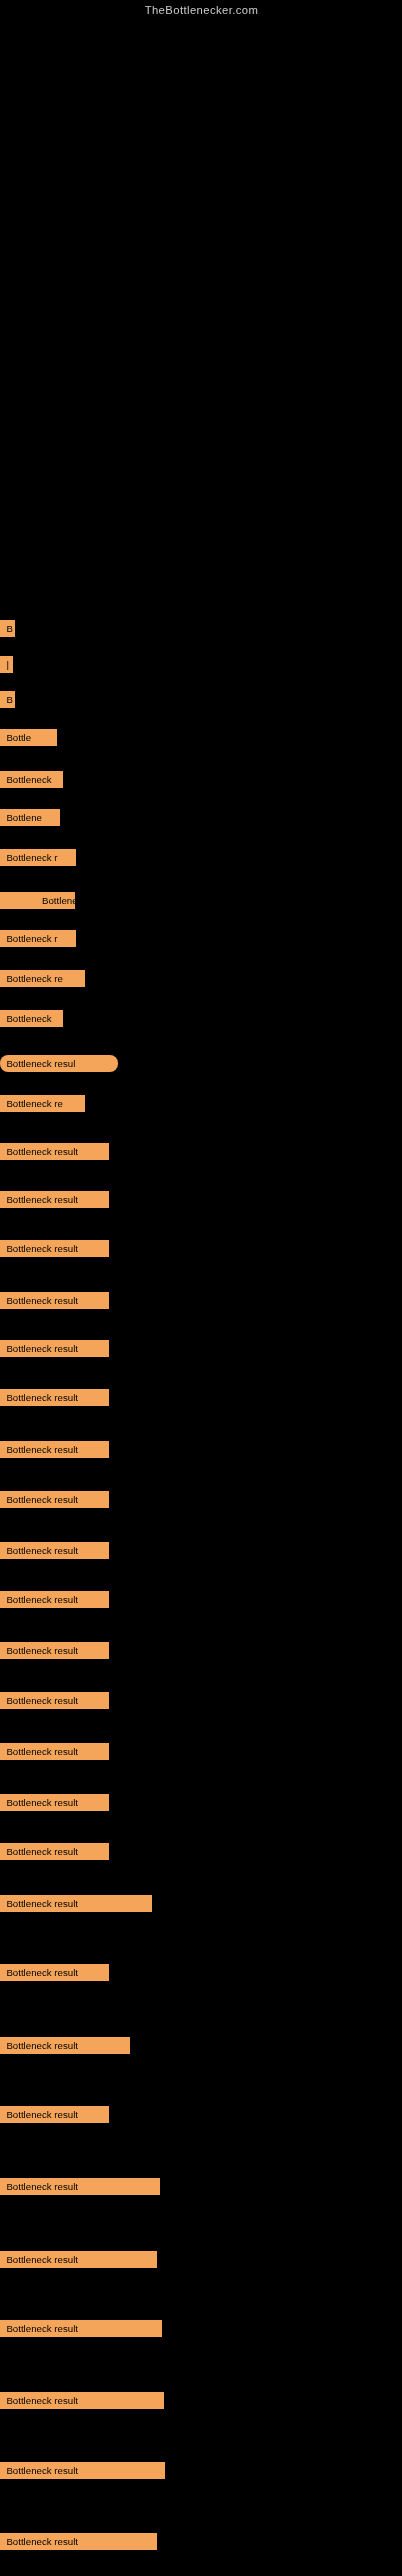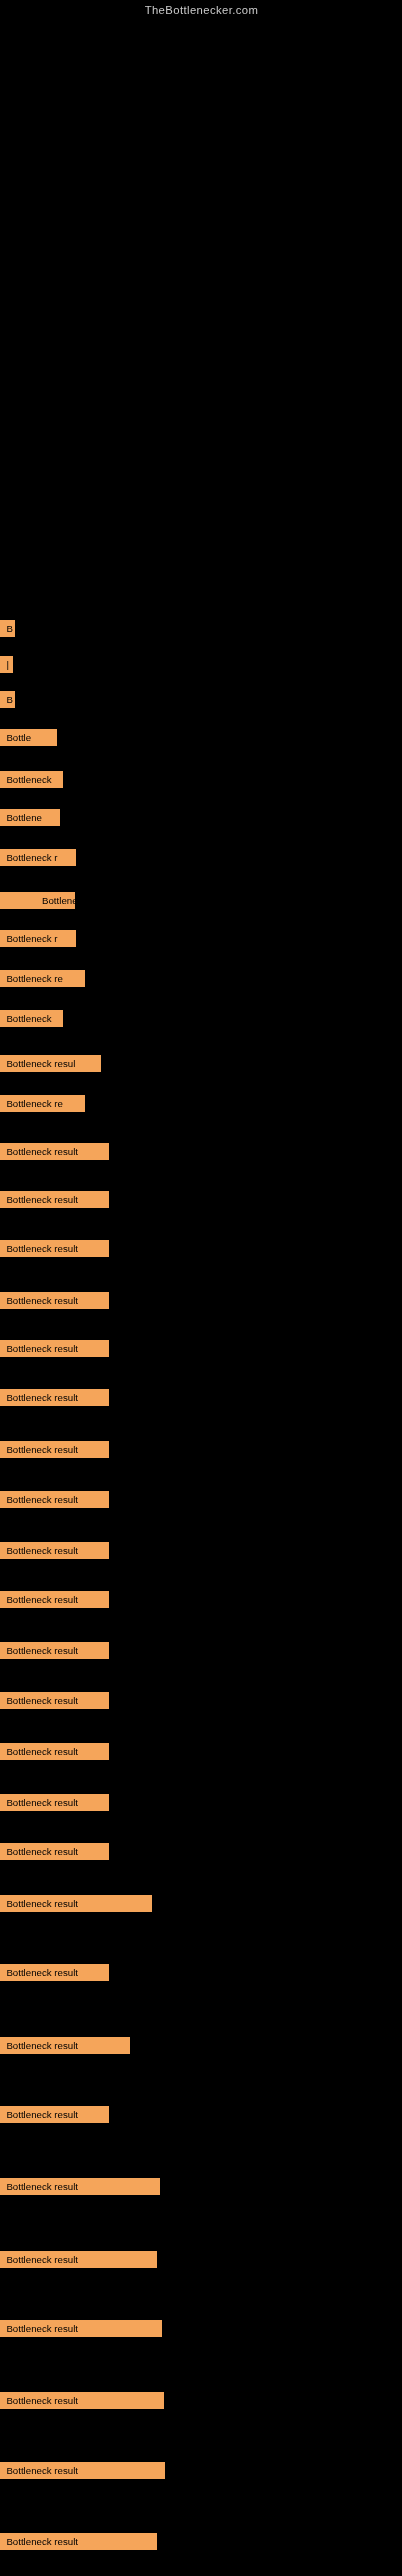--- a/index.html
+++ b/index.html
@@ -44,21 +44,21 @@
     <div class="bottleneck-item" style="top: 656px; width: 8px;">|</div>
     <div class="bottleneck-item" style="top: 691px; width: 14.5px;">B</div>
     <div class="bottleneck-item" style="top: 729px; width: 57px;">Bottle</div>
     <div class="bottleneck-item" style="top: 771px; width: 63px;">Bottleneck</div>
     <div class="bottleneck-item" style="top: 809px; width: 60px;">Bottlene</div>
     <div class="bottleneck-item" style="top: 849px; width: 76px;">Bottleneck r</div>
     <div class="bottleneck-item" style="top: 892px; width: 75px; padding-left: 42px;">Bottleneck resu</div>
     <div class="bottleneck-item" style="top: 930px; width: 76px;">Bottleneck r</div>
     <div class="bottleneck-item" style="top: 970px; width: 85px;">Bottleneck re</div>
     <div class="bottleneck-item" style="top: 1010px; width: 63px;">Bottleneck</div>
-    <div class="bottleneck-item" style="top: 1055px; width: 101px;">Bottleneck resul</div>
+    <div class="bottleneck-item" style="top: 1055px; width: 118px; border-radius: 8px;">Bottleneck resul</div>
     <div class="bottleneck-item" style="top: 1095px; width: 85px;">Bottleneck re</div>
     <div class="bottleneck-item" style="top: 1143px; width: 109px;">Bottleneck result</div>
     <div class="bottleneck-item" style="top: 1191px; width: 109px;">Bottleneck result</div>
     <div class="bottleneck-item" style="top: 1240px; width: 109px;">Bottleneck result</div>
     <div class="bottleneck-item" style="top: 1292px; width: 109px;">Bottleneck result</div>
     <div class="bottleneck-item" style="top: 1340px; width: 109px;">Bottleneck result</div>
     <div class="bottleneck-item" style="top: 1389px; width: 109px;">Bottleneck result</div>
     <div class="bottleneck-item" style="top: 1441px; width: 109px;">Bottleneck result</div>
     <div class="bottleneck-item" style="top: 1491px; width: 109px;">Bottleneck result</div>
     <div class="bottleneck-item" style="top: 1542px; width: 109px;">Bottleneck result</div>

